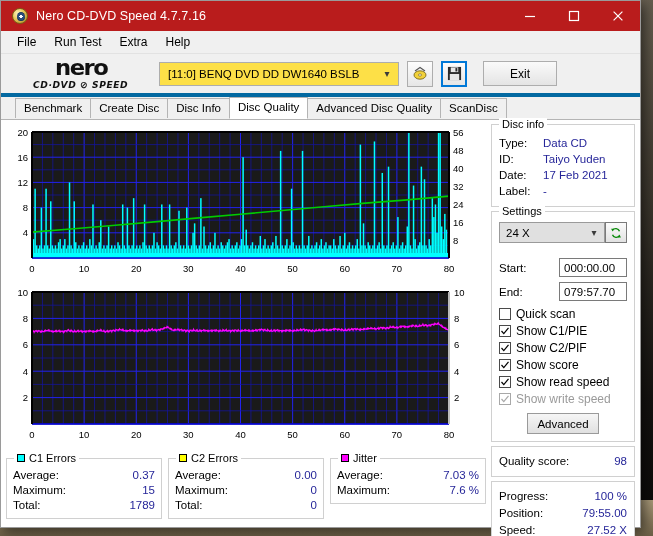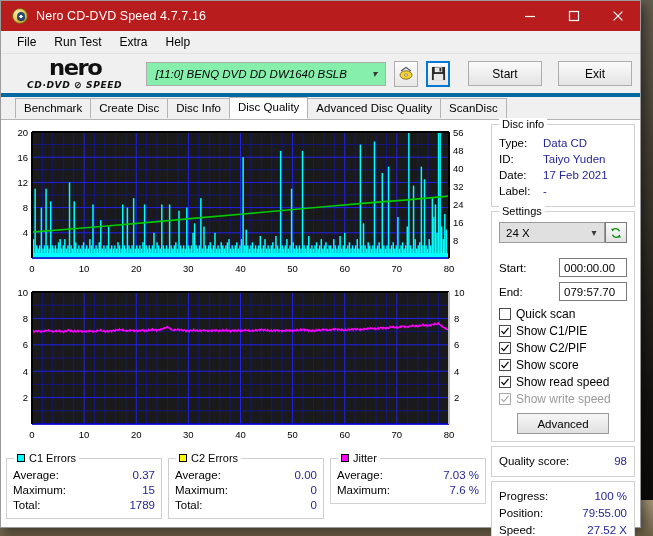--- a/index.html
+++ b/index.html
@@ -95,23 +95,23 @@
     color: #111; transform: scaleX(1.08);
   }
   .logo-sub {
     font-family: "DejaVu Sans", sans-serif;
     font-weight: bold; font-style: italic; font-size: 9.5px;
     letter-spacing: .6px; color: #111; margin-top: 1px;
     transform: scaleX(.96);
   }
   .drive-select {
     flex: 0 0 240px; height: 24px;
-    border: 1px solid #adadad; background: #86efac;
+    border: 1px solid #adadad; background: #fde047;
     display: flex; align-items: center; padding: 0 4px 0 8px;
-    font-size: 11.5px; color: #000; font-style: italic;
+    font-size: 11.5px; color: #000;
   }
   .drive-select .lbl { flex: 1 1 auto; white-space: nowrap; }
   .chev { width: 14px; text-align: center; color: #3a3a3a; font-size: 10px; }
   .tool-btn {
     width: 26px; height: 26px;
     border: 1px solid #adadad; background: linear-gradient(180deg,#fdfdfd,#e6e6e6);
     display: flex; align-items: center; justify-content: center;
   }
   .tool-btn.focused { border: 2px solid #0078d7; }
   .push-btn {
@@ -222,21 +222,21 @@
   }
   .cbrow { display:flex; align-items:center; gap:5px; font-size: 12px; color:#000; line-height: 16px; margin-bottom:1px; }
   .cbox {
     width: 12px; height: 12px; border: 1px solid #4a4a4a; background:#fff;
     display:flex; align-items:center; justify-content:center;
     flex: 0 0 12px;
   }
   .cbox.disabled { border-color:#a8a8a8; }
   .cbrow.disabled { color:#9a9a9a; }
   .adv-btn {
-    margin: 6px auto 0 auto; width: 92px; height: 21px;
+    margin: 6px auto 0 auto; width: 72px; height: 21px;
     border: 1px solid #9a9a9a; background: linear-gradient(180deg,#f6f6f6,#e0e0e0);
     font-size: 11.5px; color:#000;
     display:flex; align-items:center; justify-content:center;
   }
   .spacer { flex: 1 1 auto; }
 </style>
 </head>
 <body>
 
 <div class="wallpaper"></div>
@@ -294,21 +294,20 @@
 
     <div class="tool-btn focused">
       <svg width="15" height="15" viewBox="0 0 16 16">
         <rect x="1" y="1" width="14" height="14" fill="#2b2b2b"></rect>
         <rect x="4" y="1.5" width="8" height="5" fill="#e8e8e8"></rect>
         <rect x="9" y="2.2" width="2" height="3.6" fill="#2b2b2b"></rect>
         <rect x="3" y="8.5" width="10" height="6.5" fill="#e8e8e8"></rect>
       </svg>
     </div>
 
-    <div class="push-btn btn-start">Start</div>
     <div class="push-btn btn-exit">Exit</div>
   </div>
 
   <div class="tabstrip">
     <div class="tab">Benchmark</div>
     <div class="tab">Create Disc</div>
     <div class="tab">Disc Info</div>
     <div class="tab active">Disc Quality</div>
     <div class="tab">Advanced Disc Quality</div>
     <div class="tab">ScanDisc</div>

